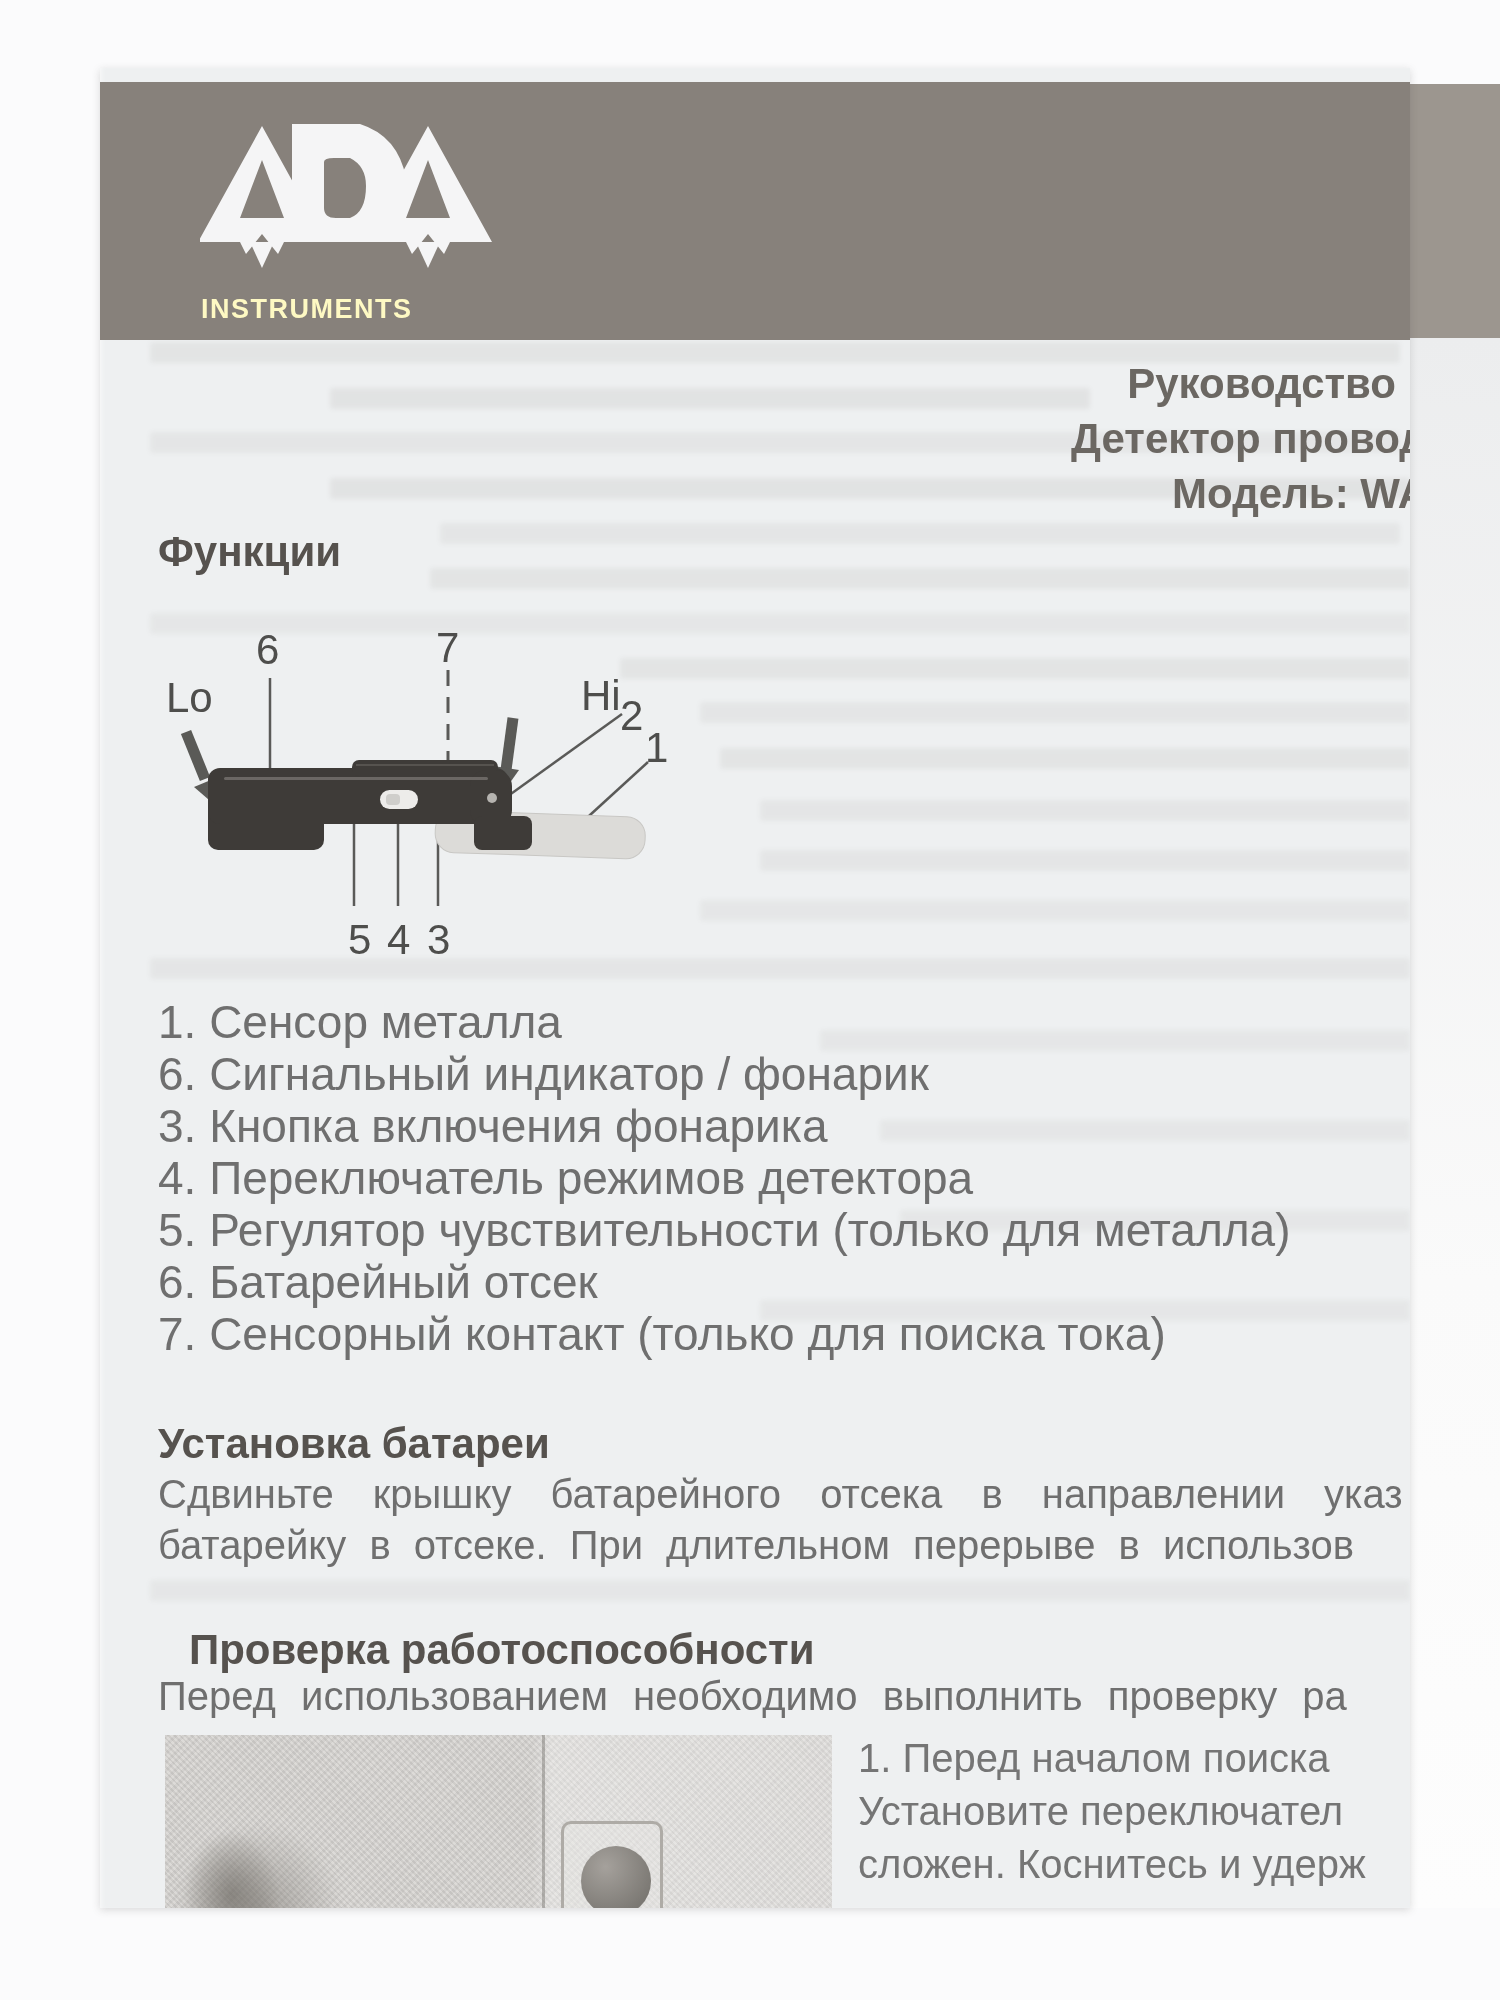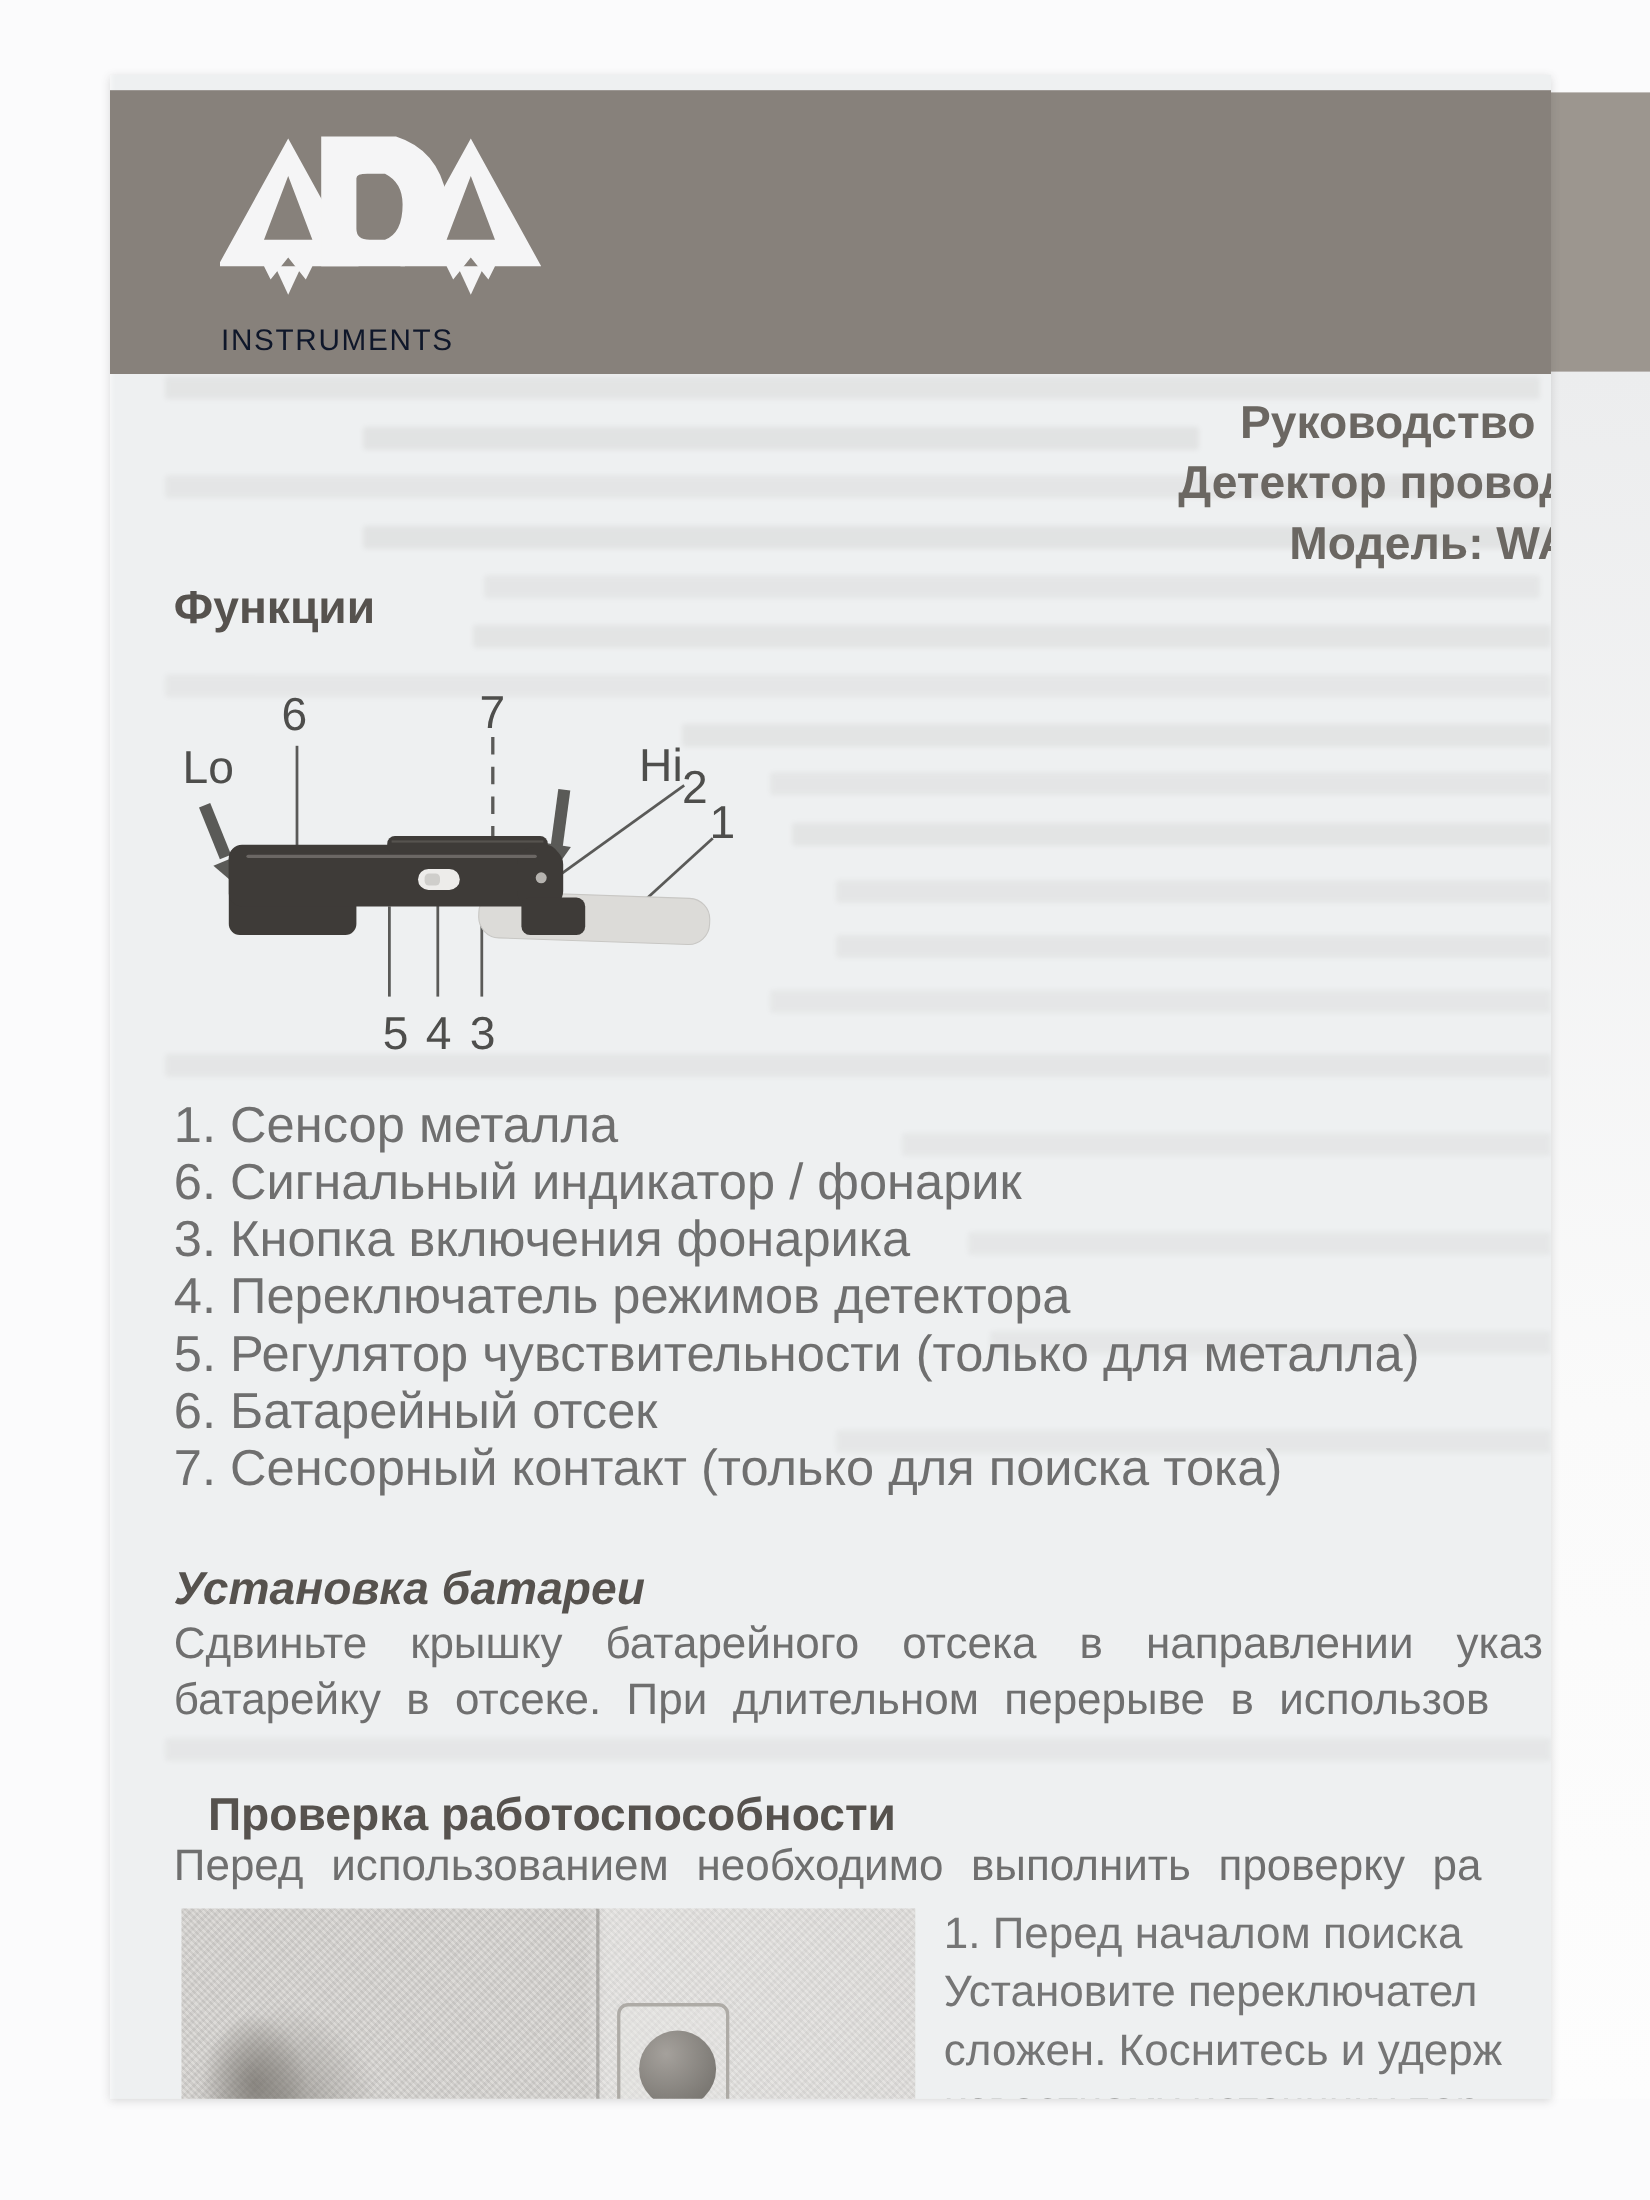--- a/index.html
+++ b/index.html
@@ -12,21 +12,21 @@
             background:linear-gradient(#ecedee,#fafafa 60%,#fdfdfd);}
   
   .page{position:absolute;left:100px;top:68px;width:1310px;height:1840px;
         background:#eef0f1;overflow:hidden;
         box-shadow:0 2px 8px rgba(60,60,60,.18), inset 4px 0 6px -4px rgba(255,255,255,.9);}
   .ghost{position:absolute;height:21px;background:#7a7670;border-radius:3px;
          filter:blur(2.5px);pointer-events:none;}
   
   .band{position:absolute;left:0;top:14px;width:1310px;height:258px;background:#87817b;}
   .logo{position:absolute;left:100px;top:40px;width:292px;height:150px;}
-  .brand-sub{position:absolute;left:101px;top:212px;color:#0f172a;font-weight:normal;
+  .brand-sub{position:absolute;left:101px;top:212px;color:#fef9c3;font-weight:bold;
              font-size:27px;letter-spacing:1.5px;}
   
   .hline{position:absolute;white-space:nowrap;font-weight:bold;font-size:42px;
          color:#6b6762;}
   .h1{top:292px;right:14px;}
   .h2{top:347px;right:-16px;}
   .h3{top:402px;right:-18px;}
   
   .heading{position:absolute;left:58px;white-space:nowrap;font-weight:bold;
            font-size:42px;color:#56524e;}
@@ -164,21 +164,21 @@
     <div class="plist">
       <div>1. Сенсор металла</div>
       <div>6. Сигнальный индикатор / фонарик</div>
       <div>3. Кнопка включения фонарика</div>
       <div>4. Переключатель режимов детектора</div>
       <div>5. Регулятор чувствительности (только для металла)</div>
       <div>6. Батарейный отсек</div>
       <div>7. Сенсорный контакт (только для поиска тока)</div>
     </div>
 
-    <div class="heading" style="top:1352px;font-style:italic;">Установка батареи</div>
+    <div class="heading" style="top:1352px;">Установка батареи</div>
     <div class="bodyline" style="top:1455px;word-spacing:12px;">батарейку в отсеке. При длительном перерыве в использов</div>
     <div class="bodyline just" style="top:1404px;">Сдвиньте крышку батарейного отсека в направлении указ</div>
 
     <div class="heading" style="top:1558px;margin-left:31px;">Проверка работоспособности</div>
     <div class="bodyline" style="top:1606px;word-spacing:14px;">Перед использованием необходимо выполнить проверку ра</div>
 
     <div class="photo">
       <div class="photo-hand"></div>
       <div class="photo-vline"></div>
       <div class="photo-frame">

